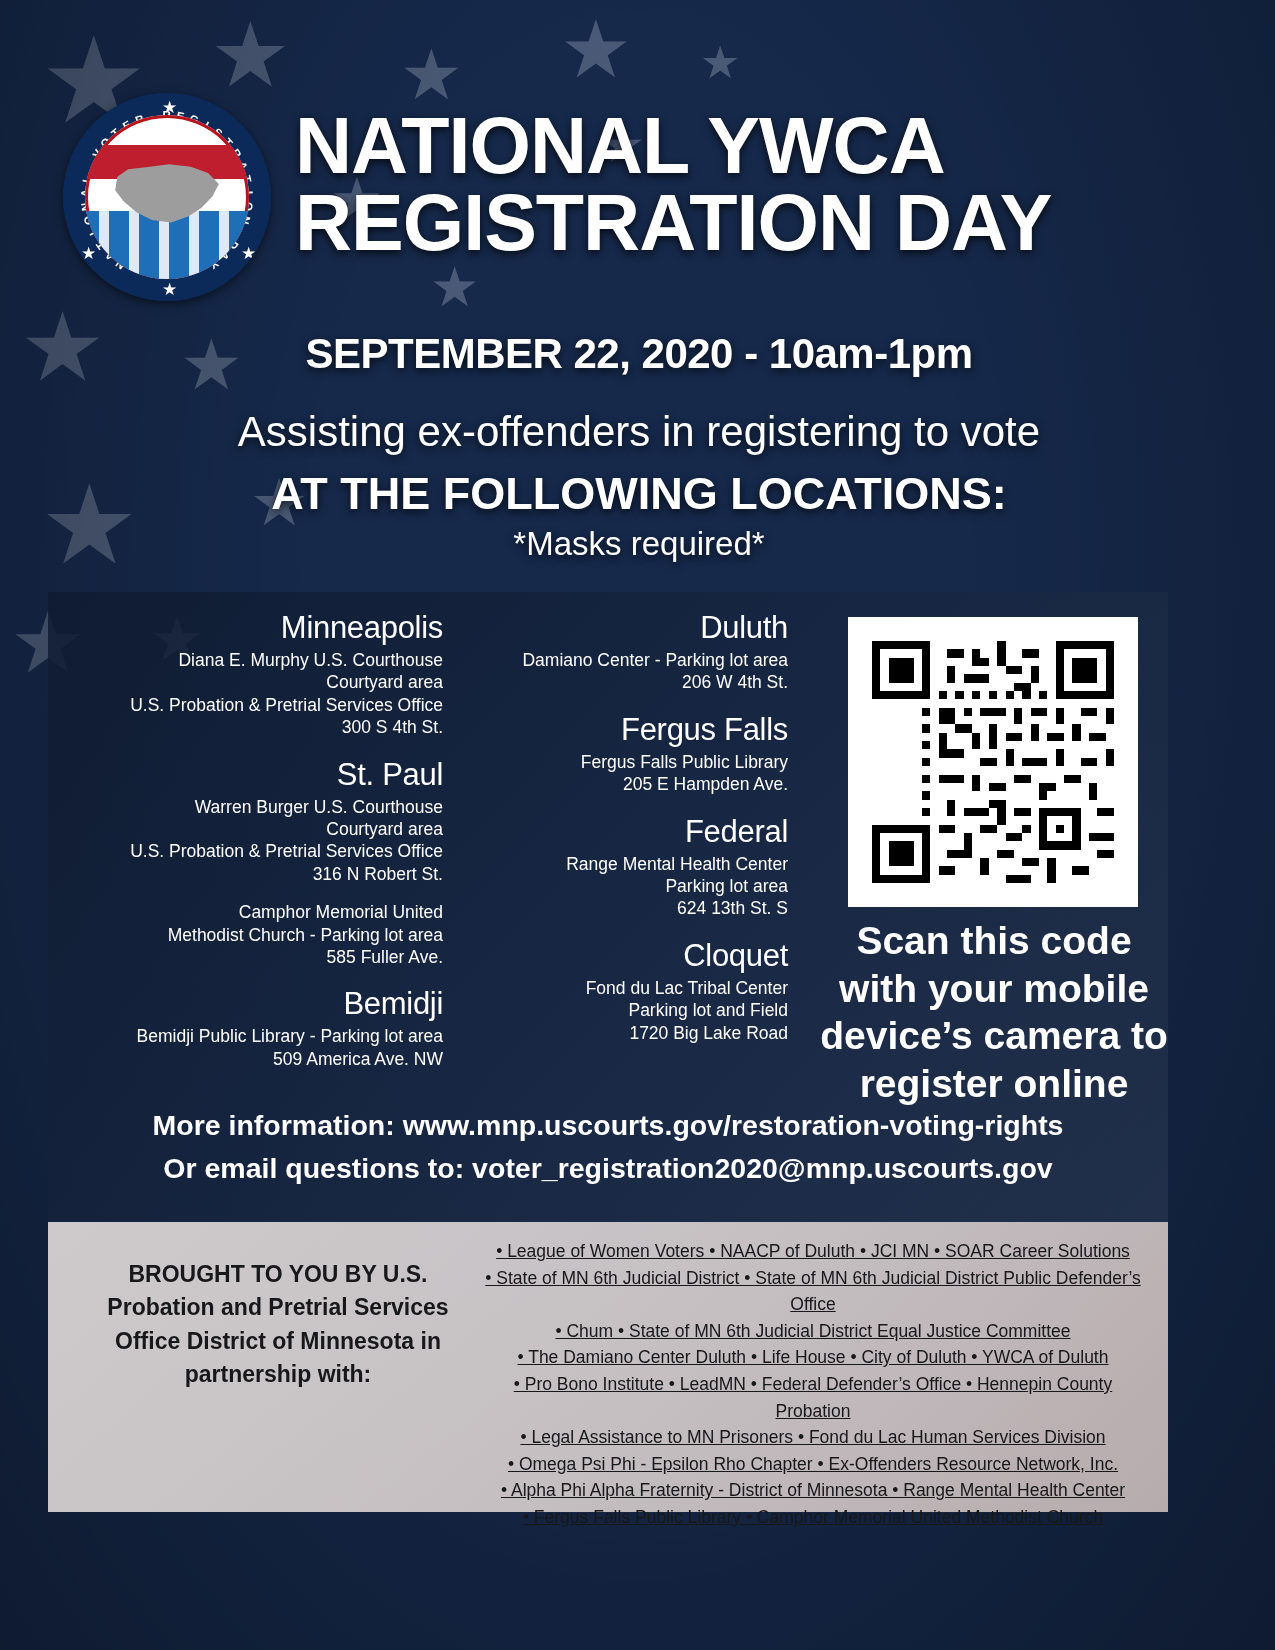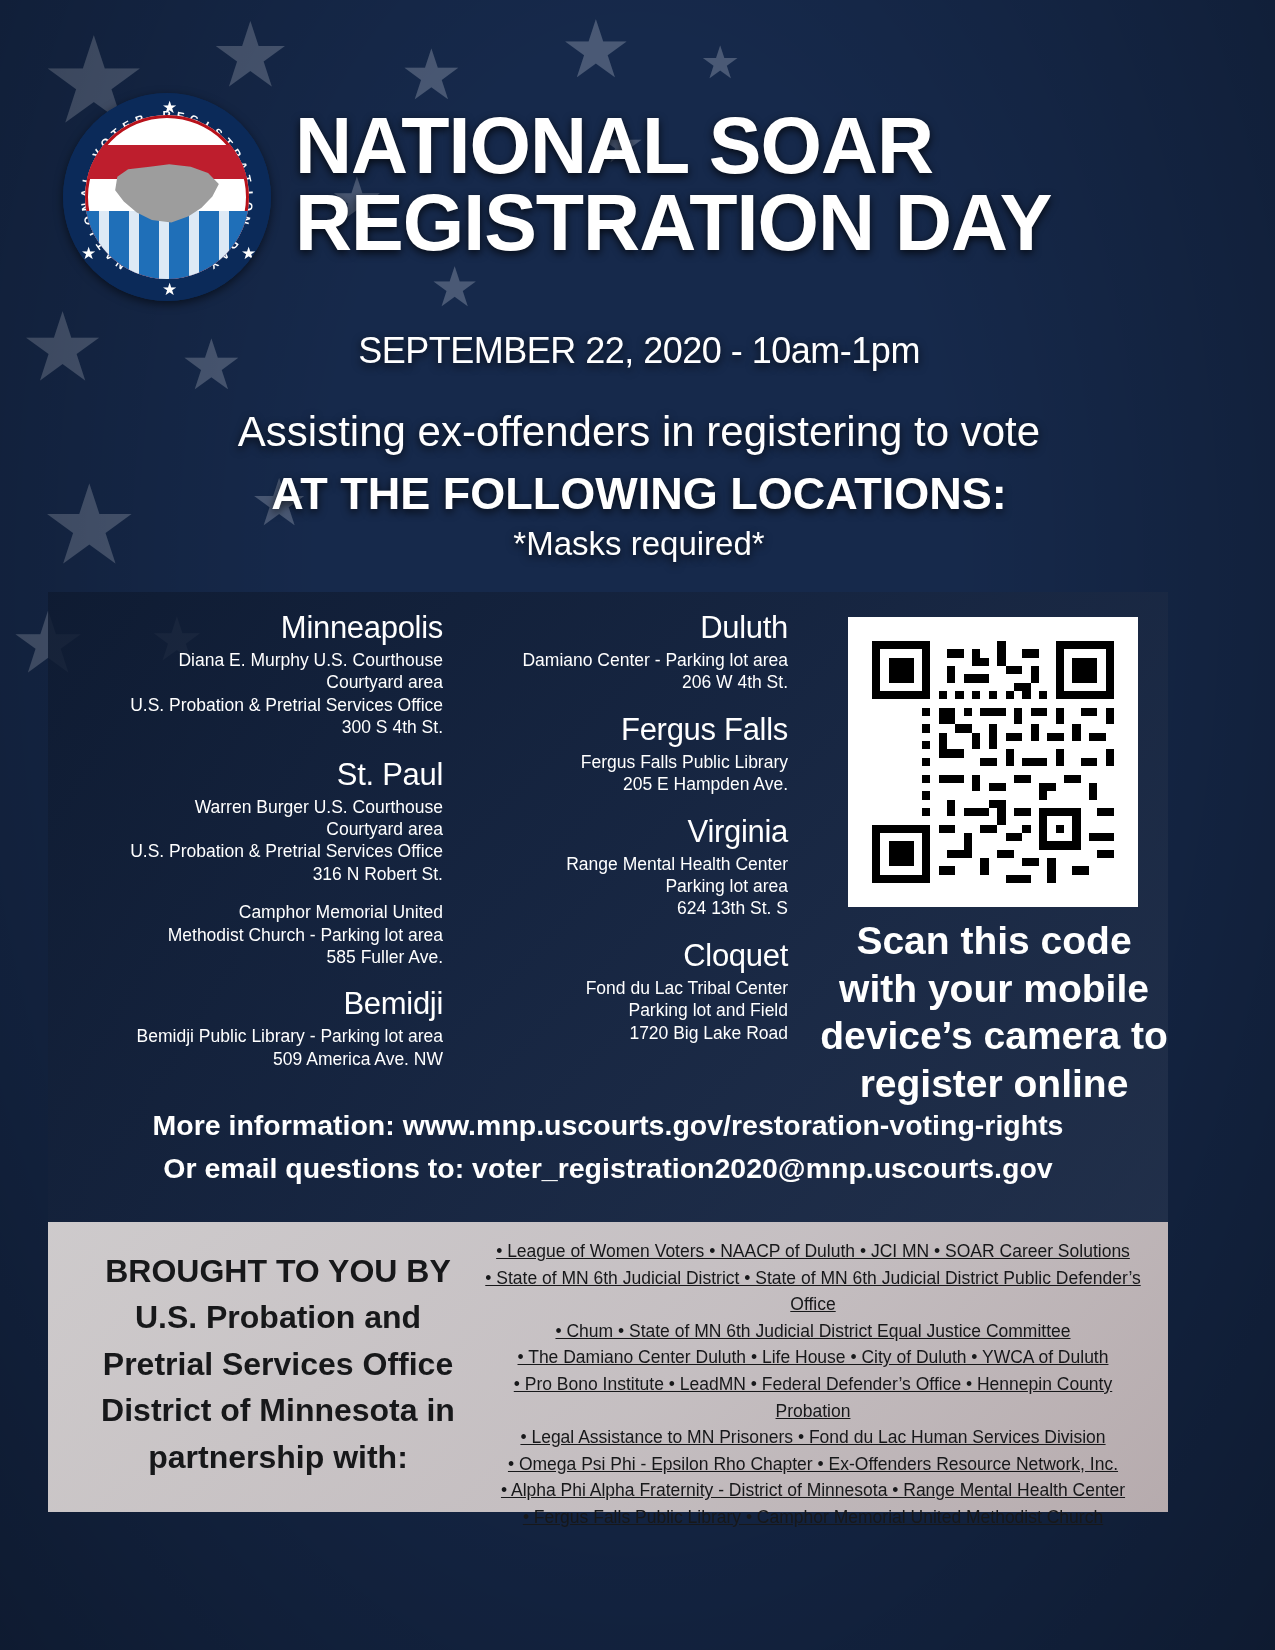--- a/index.html
+++ b/index.html
@@ -80,21 +80,21 @@
   }
 
   .title{
     position:absolute;left:295px;top:108px;width:900px;
     color:#fff;font-weight:bold;font-size:79px;line-height:0.97;
     letter-spacing:-1px;
     text-shadow:0 3px 8px rgba(0,0,0,.75);
   }
   .subtitle{
     position:absolute;left:84px;top:330px;width:1110px;text-align:center;
-    color:#fff;font-size:36px;font-weight:normal;letter-spacing:-0.5px;
+    color:#fff;font-size:42px;font-weight:bold;letter-spacing:-0.5px;
     text-shadow:0 3px 8px rgba(0,0,0,.75);
   }
   .tagline{
     position:absolute;left:84px;top:408px;width:1110px;text-align:center;
     color:#fff;font-size:42px;text-shadow:0 3px 8px rgba(0,0,0,.75);
   }
   .locations-head{
     position:absolute;left:84px;top:468px;width:1110px;text-align:center;
     color:#fff;font-size:45px;font-weight:bold;text-shadow:0 3px 8px rgba(0,0,0,.75);
   }
@@ -129,22 +129,22 @@
     position:absolute;left:40px;top:512px;width:1040px;text-align:center;
     color:#fff;font-size:28.5px;font-weight:bold;line-height:1.5;
   }
 
   
   .footer{
     position:absolute;left:48px;top:1222px;width:1120px;height:290px;
     background:linear-gradient(135deg, rgba(232,226,224,.88) 0%, rgba(226,216,214,.86) 55%, rgba(214,198,196,.84) 100%);
   }
   .brought{
-    position:absolute;left:30px;top:26px;width:400px;
-    color:#17181a;font-size:32px;font-weight:bold;line-height:1.45;text-align:center;
+    position:absolute;left:30px;top:36px;width:400px;
+    color:#17181a;font-size:23px;font-weight:bold;line-height:1.45;text-align:center;
   }
   .partners{
     position:absolute;left:430px;top:16px;width:670px;
     color:#17181a;font-size:17.5px;line-height:1.52;text-align:center;text-decoration:underline;
   }
 </style>
 </head>
 <body>
 
 <div class="bg"></div>
@@ -215,21 +215,21 @@
       </div>
       <div class="map"></div>
     </div>
     <div class="starmark" style="left:99px;top:4px;">★</div>
     <div class="starmark" style="left:99px;top:186px;">★</div>
     <div class="starmark" style="left:18px;top:150px;">★</div>
     <div class="starmark" style="left:178px;top:150px;">★</div>
   </div>
 
   <div class="title">
-    <div>NATIONAL SOAR</div>
+    <div>NATIONAL YWCA</div>
     <div>REGISTRATION DAY</div>
   </div>
 
   <div class="subtitle">SEPTEMBER 22, 2020 - 10am-1pm</div>
   <div class="tagline">Assisting ex-offenders in registering to vote</div>
   <div class="locations-head">AT THE FOLLOWING LOCATIONS:</div>
   <div class="masks">*Masks required*</div>
 </div>
 
 <div class="panel">
@@ -253,21 +253,21 @@
       <div class="det">Bemidji Public Library - Parking lot area</div>
       <div class="det">509 America Ave. NW</div>
     </div>
   <div class="col col-b" id="col-right">
       <div class="city">Duluth</div>
       <div class="det">Damiano Center - Parking lot area</div>
       <div class="det">206 W 4th St.</div>
       <div class="city">Fergus Falls</div>
       <div class="det">Fergus Falls Public Library</div>
       <div class="det">205 E Hampden Ave.</div>
-      <div class="city">Virginia</div>
+      <div class="city">Federal</div>
       <div class="det">Range Mental Health Center</div>
       <div class="det">Parking lot area</div>
       <div class="det">624 13th St. S</div>
       <div class="city">Cloquet</div>
       <div class="det">Fond du Lac Tribal Center</div>
       <div class="det">Parking lot and Field</div>
       <div class="det">1720 Big Lake Road</div>
     </div>
 
   <div class="qrbox">

